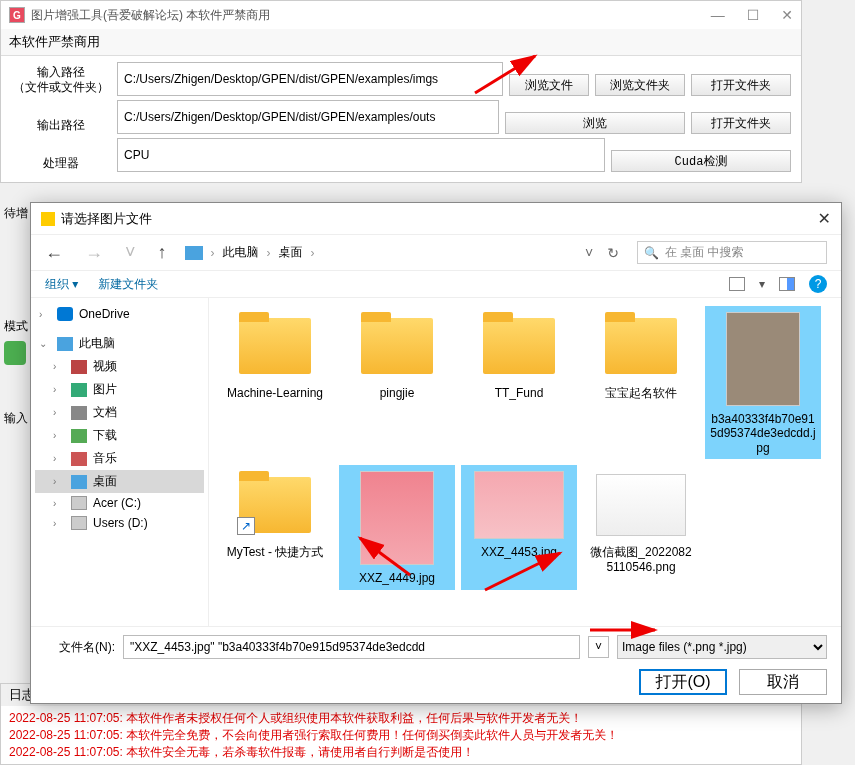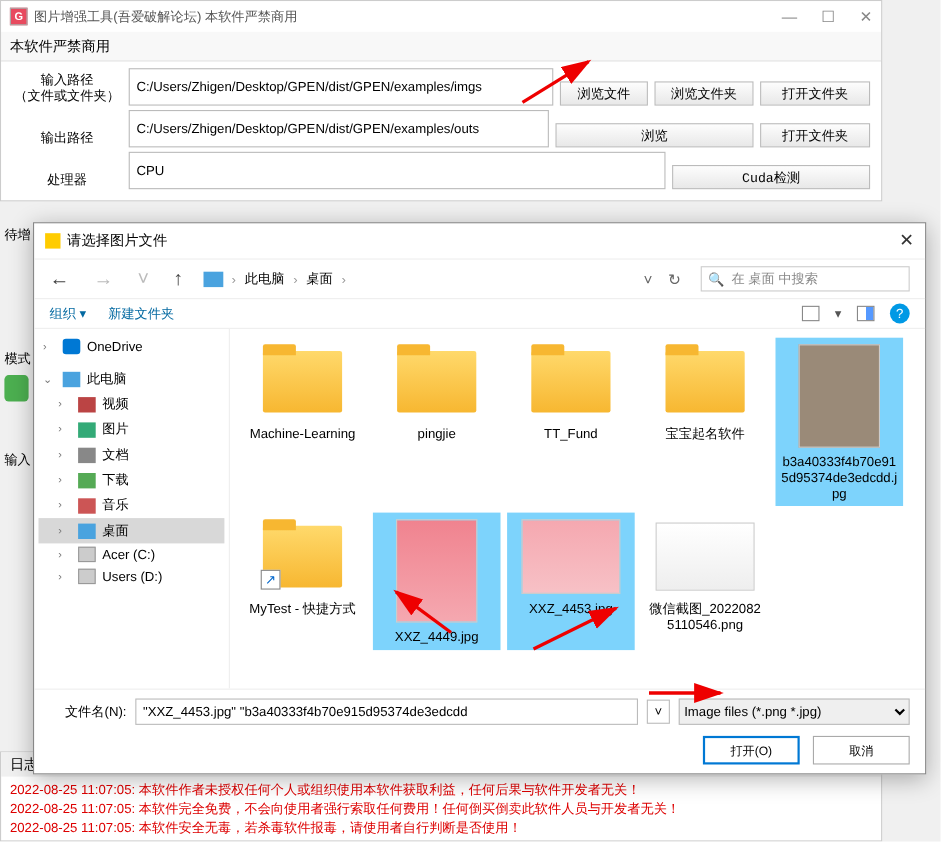--- a/index.html
+++ b/index.html
@@ -81,21 +81,21 @@
 .img-thumb.landscape { width: 98px; height: 68px; background: linear-gradient(180deg,#f5a8b0,#f7c1c6); }
 .img-thumb.person { width: 74px; height: 94px; background: #9a8a78; border: 1px solid #ccc; position: relative; }
 .file-item .fname { word-break: break-all; line-height: 1.2; max-width: 112px; }
 
 .dialog-footer { padding: 8px 14px; border-top: 1px solid #eee; display: flex; flex-direction: column; gap: 10px; }
 .fn-row { display: flex; align-items: center; gap: 8px; font-size: 12px; }
 .fn-row .lbl { width: 70px; text-align: right; }
 .fn-row input { flex: 1; height: 24px; border: 1px solid #bbb; padding: 0 6px; font-size: 12px; }
 .fn-row select { width: 210px; height: 24px; border: 1px solid #bbb; font-size: 12px; }
 .btn-row { display: flex; justify-content: flex-end; gap: 12px; }
-.dlg-btn { width: 88px; height: 26px; border: 1px solid #0078d4; background: #fff; font-size: 11px; cursor: pointer; }
+.dlg-btn { width: 88px; height: 26px; border: 1px solid #0078d4; background: #fff; font-size: 16px; cursor: pointer; }
 .dlg-btn.default { border: 2px solid #0078d4; }
 .dlg-btn.cancel { border-color: #aaa; }
 
 
 .red-arrow { position: absolute; pointer-events: none; }
 .red-arrow svg { overflow: visible; }
 </style>
 </head>
 <body>
 

